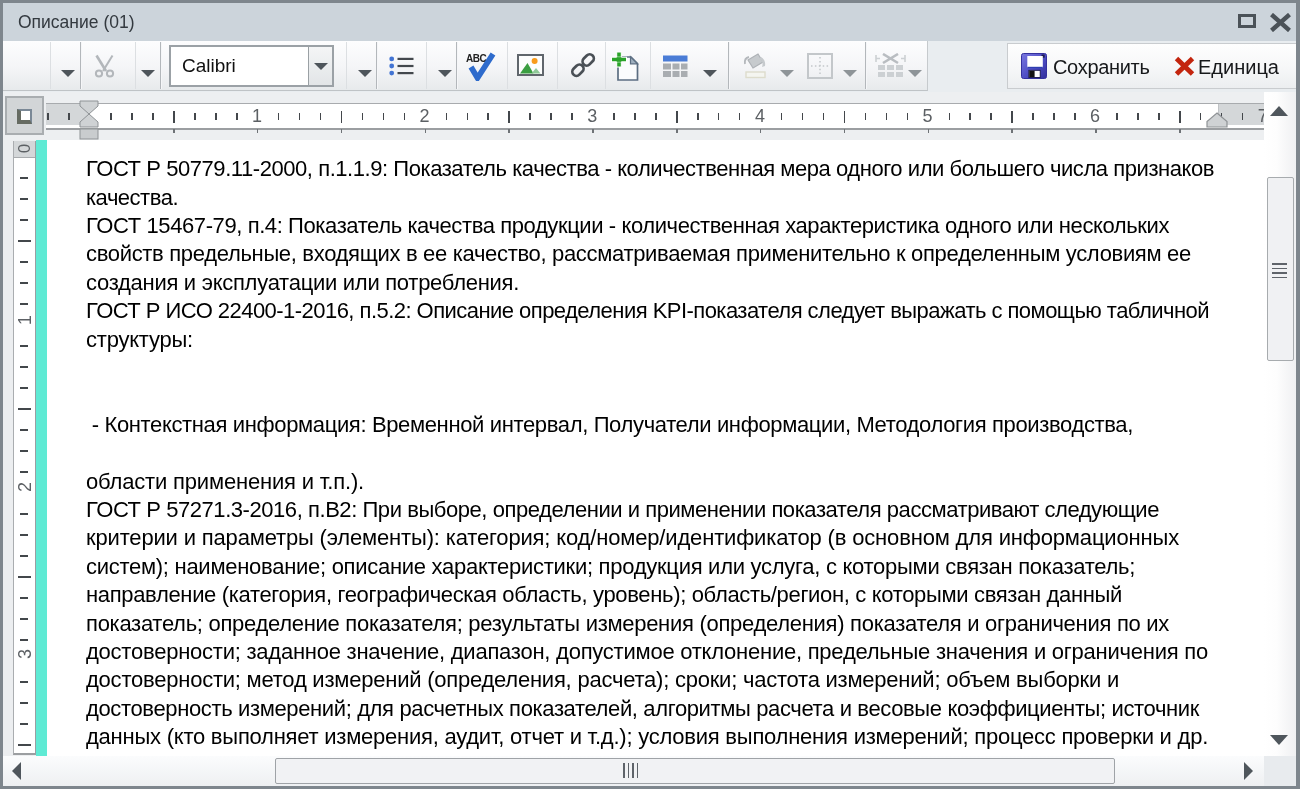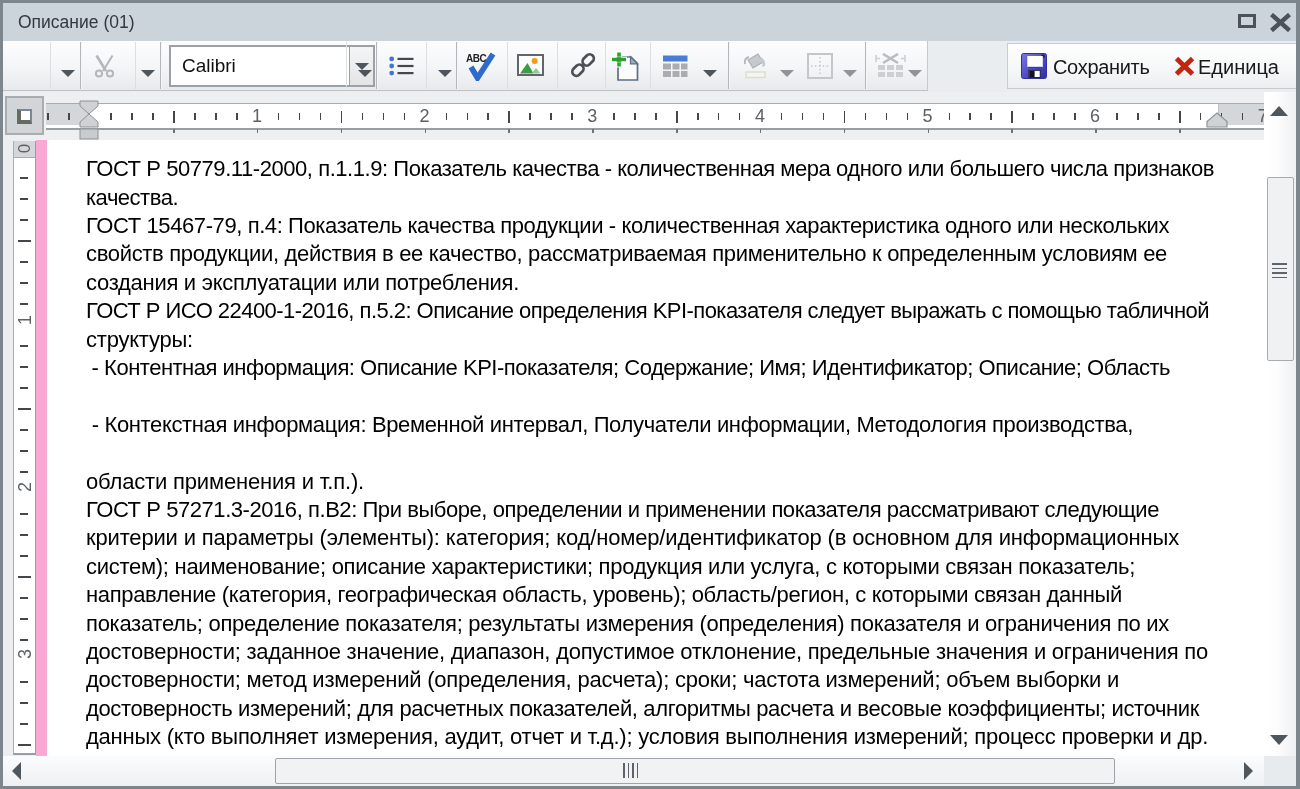--- a/index.html
+++ b/index.html
@@ -17,42 +17,42 @@
 
 #tbar{left:3px;top:41px;width:1293px;height:51px;background:#e9edf0;}
 #panelA{position:absolute;left:0px;top:0px;width:924px;height:49px;background:linear-gradient(#fdfdfe,#f4f5f7 55%,#e7eaec);border-bottom:1px solid #bfc3c6;border-right:1px solid #c6cacd;}
 #panelB{position:absolute;left:1004px;top:2px;width:290px;height:44px;background:linear-gradient(#fefefe,#f6f7f8 55%,#eceef0);border:1px solid #c9cccf;}
 .sep{position:absolute;top:1px;width:1px;height:47px;background:#b3b7bb;border-right:1px solid #f5f6f8;}
 .tedge{position:absolute;top:1px;width:1px;height:47px;background:#dcdfe2;}
 .dda{display:inline-block;width:0;height:0;border-left:7px solid transparent;border-right:7px solid transparent;border-top:7.5px solid #4e555b;}
 .ddwrap{position:absolute;top:22px;}
 .icw{position:absolute;}
 
-#combo{position:absolute;left:166px;top:4px;width:161px;height:38px;border:2px solid #9ba1a6;background:#fff;padding-left:41px;}
+#combo{position:absolute;left:166px;top:4px;width:161px;height:38px;border:2px solid #9ba1a6;background:#fff;}
 #combo .ctxt{position:absolute;left:11px;top:7.5px;font-size:19px;color:#101010;}
 #combo .cbtn{position:absolute;right:0;top:0;width:23px;height:38px;background:linear-gradient(#f4f5f6,#e2e5e7);border-left:1px solid #9aa0a4;}
 #combo .cbtn .dda{margin:16px 0 0 5px;}
 
 #rulerzone{left:3px;top:92px;width:1261px;height:48px;background:#edeff1;}
 #cornerbox{position:absolute;left:2px;top:4px;width:35px;height:35px;background:#d2d5d7;border:2px solid #a9adb0;}
 #cornerbox .ic{position:absolute;left:10px;top:11px;width:9px;height:9px;background:#fff;border-top:2px solid #7a8896;border-right:2px solid #7a8896;border-left:4px solid #666b62;border-bottom:4px solid #666b62;}
 #hruler{position:absolute;left:43px;top:11px;width:1219px;height:24px;background:#fff;border-top:1px solid #a8abae;border-bottom:2px solid #9b9ea1;}
 #hruler .gl{position:absolute;left:0;top:0;width:43px;height:21px;background:#d4d7d9;}
 #hruler .gr{position:absolute;left:1172px;top:0;width:47px;height:21px;background:#d4d7d9;border-left:1px solid #c0c3c6;}
 .htick{position:absolute;width:1.5px;background:#43474b;}
 .rnum{position:absolute;top:3px;width:20px;text-align:center;font-size:18px;line-height:18px;color:#5c6064;}
 .tabt{position:absolute;top:37px;width:1.5px;height:4px;background:#6f7377;}
 
 #vruler{left:13px;top:141px;width:21px;height:612px;background:#fff;border-left:1px solid #aaadb0;border-right:2px solid #9b9ea1;border-bottom:2px solid #9b9ea1;}
 #vruler .gcap{position:absolute;left:0;top:0;width:21px;height:16px;background:#d4d7d9;border-bottom:1px solid #a8abae;}
 .vtick{position:absolute;height:1.5px;background:#43474b;}
 .vnum{position:absolute;left:0px;width:21px;height:18px;text-align:center;font-size:18px;line-height:18px;color:#5c6064;transform:rotate(-90deg);}
 #vzero{position:absolute;left:0px;top:-1px;width:21px;height:17px;text-align:center;font-size:17px;line-height:17px;color:#5c6064;transform:rotate(-90deg);}
 
-#doc{left:36px;top:140px;width:1228px;height:616px;background:#f9a8d4;}
+#doc{left:36px;top:140px;width:1228px;height:616px;background:#5eead4;}
 #page{position:absolute;left:11px;top:0;width:1217px;height:616px;background:#fff;overflow:hidden;}
 .tl{position:absolute;left:39px;white-space:pre;font-size:22.0px;line-height:28.4px;color:#000;}
 
 #vsb{left:1264px;top:92px;width:32px;height:664px;background:linear-gradient(90deg,#fff,#fdfdfd 40%,#eff0f2);}
 #vsb .up{position:absolute;left:6px;top:14px;width:0;height:0;border-left:9.5px solid transparent;border-right:9.5px solid transparent;border-bottom:10px solid #4f565c;}
 #vsb .dn{position:absolute;left:6px;top:643px;width:0;height:0;border-left:9.5px solid transparent;border-right:9.5px solid transparent;border-top:10px solid #4f565c;}
 #vthumb{position:absolute;left:3px;top:85px;width:25px;height:182px;background:#f0f1f3;border:1px solid #a7abae;border-radius:2px;}
 #vthumb .g{position:absolute;left:4px;width:15px;height:1.5px;background:#5f646a;}
 #hsb{left:3px;top:756px;width:1261px;height:30px;background:linear-gradient(#fbfcfd,#eef0f2);}
 #hsb .lt{position:absolute;left:9px;top:6px;width:0;height:0;border-top:9px solid transparent;border-bottom:9px solid transparent;border-right:9.5px solid #4f565c;}
@@ -316,25 +316,24 @@
 <div class="vtick" style="top:540.3px;left:6px;width:8px"></div>
 <div class="vtick" style="top:561.3px;left:6px;width:8px"></div>
 <div class="vtick" style="top:582.3px;left:6px;width:8px"></div>
 <div class="vtick" style="top:603.3px;left:4px;width:13px"></div>
  </div>
  <div class="abs" id="doc">
    <div id="page">
 <div class="tl" style="top:15.17px;letter-spacing:-0.443px">ГОСТ Р 50779.11-2000, п.1.1.9: Показатель качества - количественная мера одного или большего числа признаков</div>
 <div class="tl" style="top:43.57px;letter-spacing:-0.491px">качества.</div>
 <div class="tl" style="top:71.97px;letter-spacing:-0.403px">ГОСТ 15467-79, п.4: Показатель качества продукции - количественная характеристика одного или нескольких</div>
-<div class="tl" style="top:100.37px;letter-spacing:-0.322px">свойств продукции, действия в ее качество, рассматриваемая применительно к определенным условиям ее</div>
+<div class="tl" style="top:100.37px;letter-spacing:-0.322px">свойств предельные, входящих в ее качество, рассматриваемая применительно к определенным условиям ее</div>
 <div class="tl" style="top:128.77px;letter-spacing:-0.278px">создания и эксплуатации или потребления.</div>
 <div class="tl" style="top:157.17px;letter-spacing:-0.538px">ГОСТ Р ИСО 22400-1-2016, п.5.2: Описание определения KPI-показателя следует выражать с помощью табличной</div>
 <div class="tl" style="top:185.57px;letter-spacing:-0.219px">структуры:</div>
-<div class="tl" style="top:213.97px;letter-spacing:-0.492px"> - Контентная информация: Описание KPI-показателя; Содержание; Имя; Идентификатор; Описание; Область</div>
 <div class="tl" style="top:270.77px;letter-spacing:-0.358px"> - Контекстная информация: Временной интервал, Получатели информации, Методология производства,</div>
 <div class="tl" style="top:327.57px;letter-spacing:-0.173px">области применения и т.п.).</div>
 <div class="tl" style="top:355.97px;letter-spacing:-0.443px">ГОСТ Р 57271.3-2016, п.В2: При выборе, определении и применении показателя рассматривают следующие</div>
 <div class="tl" style="top:384.37px;letter-spacing:-0.164px">критерии и параметры (элементы): категория; код/номер/идентификатор (в основном для информационных</div>
 <div class="tl" style="top:412.77px;letter-spacing:-0.277px">систем); наименование; описание характеристики; продукция или услуга, с которыми связан показатель;</div>
 <div class="tl" style="top:441.17px;letter-spacing:-0.336px">направление (категория, географическая область, уровень); область/регион, с которыми связан данный</div>
 <div class="tl" style="top:469.57px;letter-spacing:-0.288px">показатель; определение показателя; результаты измерения (определения) показателя и ограничения по их</div>
 <div class="tl" style="top:497.97px;letter-spacing:-0.239px">достоверности; заданное значение, диапазон, допустимое отклонение, предельные значения и ограничения по</div>
 <div class="tl" style="top:526.37px;letter-spacing:-0.229px">достоверности; метод измерений (определения, расчета); сроки; частота измерений; объем выборки и</div>
 <div class="tl" style="top:554.77px;letter-spacing:-0.364px">достоверность измерений; для расчетных показателей, алгоритмы расчета и весовые коэффициенты; источник</div>

